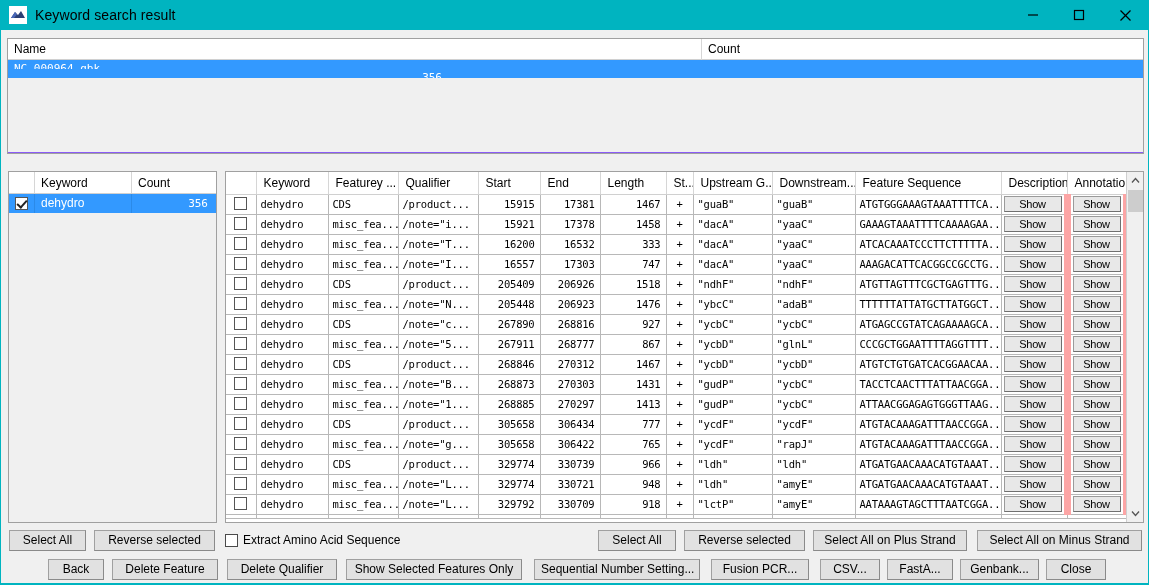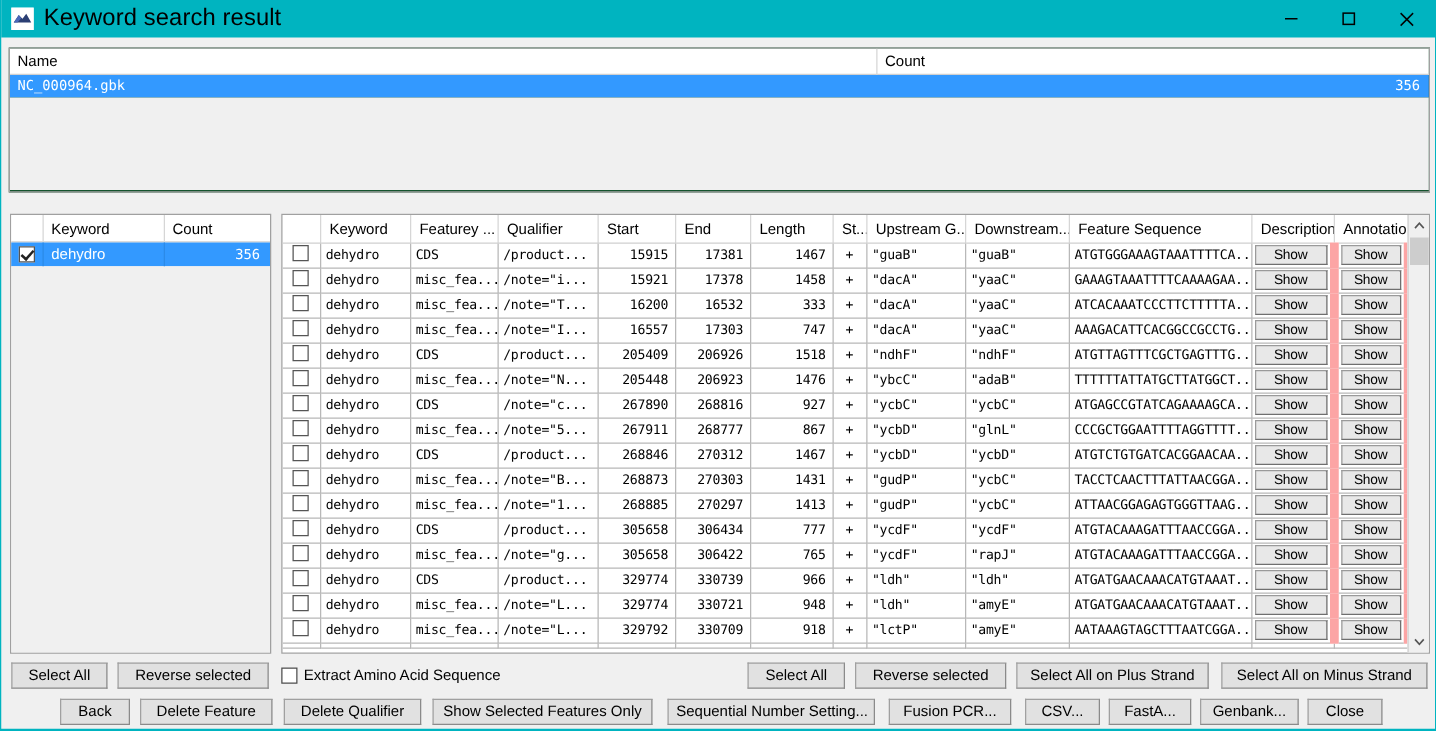--- a/index.html
+++ b/index.html
@@ -32,21 +32,21 @@
   .title-icon {
     width: 18px; height: 18px;
     margin-left: 8px; margin-right: 8px;
     background: #ffffff;
     position: relative;
     overflow: hidden;
     flex: 0 0 auto;
   }
   .title-icon svg { display:block; }
   .title-text {
-    font-size: 19px;
+    font-size: 14px;
     color: #000;
     letter-spacing: .1px;
     white-space: nowrap;
   }
   .win-controls {
     position: absolute;
     right: 0; top: 0;
     height: 30px;
     display: flex;
   }
@@ -57,21 +57,21 @@
     font-size: 13px;
     line-height: 1;
   }
   .win-btn svg { display: block; }
 
   
   .top-list {
     position: absolute;
     left: 6px; top: 38px;
     width: 1137px; height: 116px;
-    background: #14532d;
+    background: #8b5cf6;
     border: 1px solid #a0a0a0;
   }
   .tl-header {
     display: flex;
     height: 21px;
     background: #ffffff;
     border-bottom: 1px solid #d0d0d0;
   }
   .tl-header .th {
     padding: 3px 0 0 6px;
@@ -82,20 +82,21 @@
     overflow: hidden;
     white-space: nowrap;
   }
   .tl-col-name { width: 694px; }
   .tl-col-count { width: 440px; border-right: none !important; }
   .tl-row {
     display: flex;
     height: 18px;
     background: #3399ff;
     color: #ffffff;
+    flex-direction: column;
   }
   .tl-row .td {
     font-size: 12px;
     padding: 2px 0 0 6px;
     white-space: nowrap;
     overflow: hidden;
     font-family: "DejaVu Sans Mono", monospace;
     font-size: 11px;
   }
   .tl-row .td.num {

